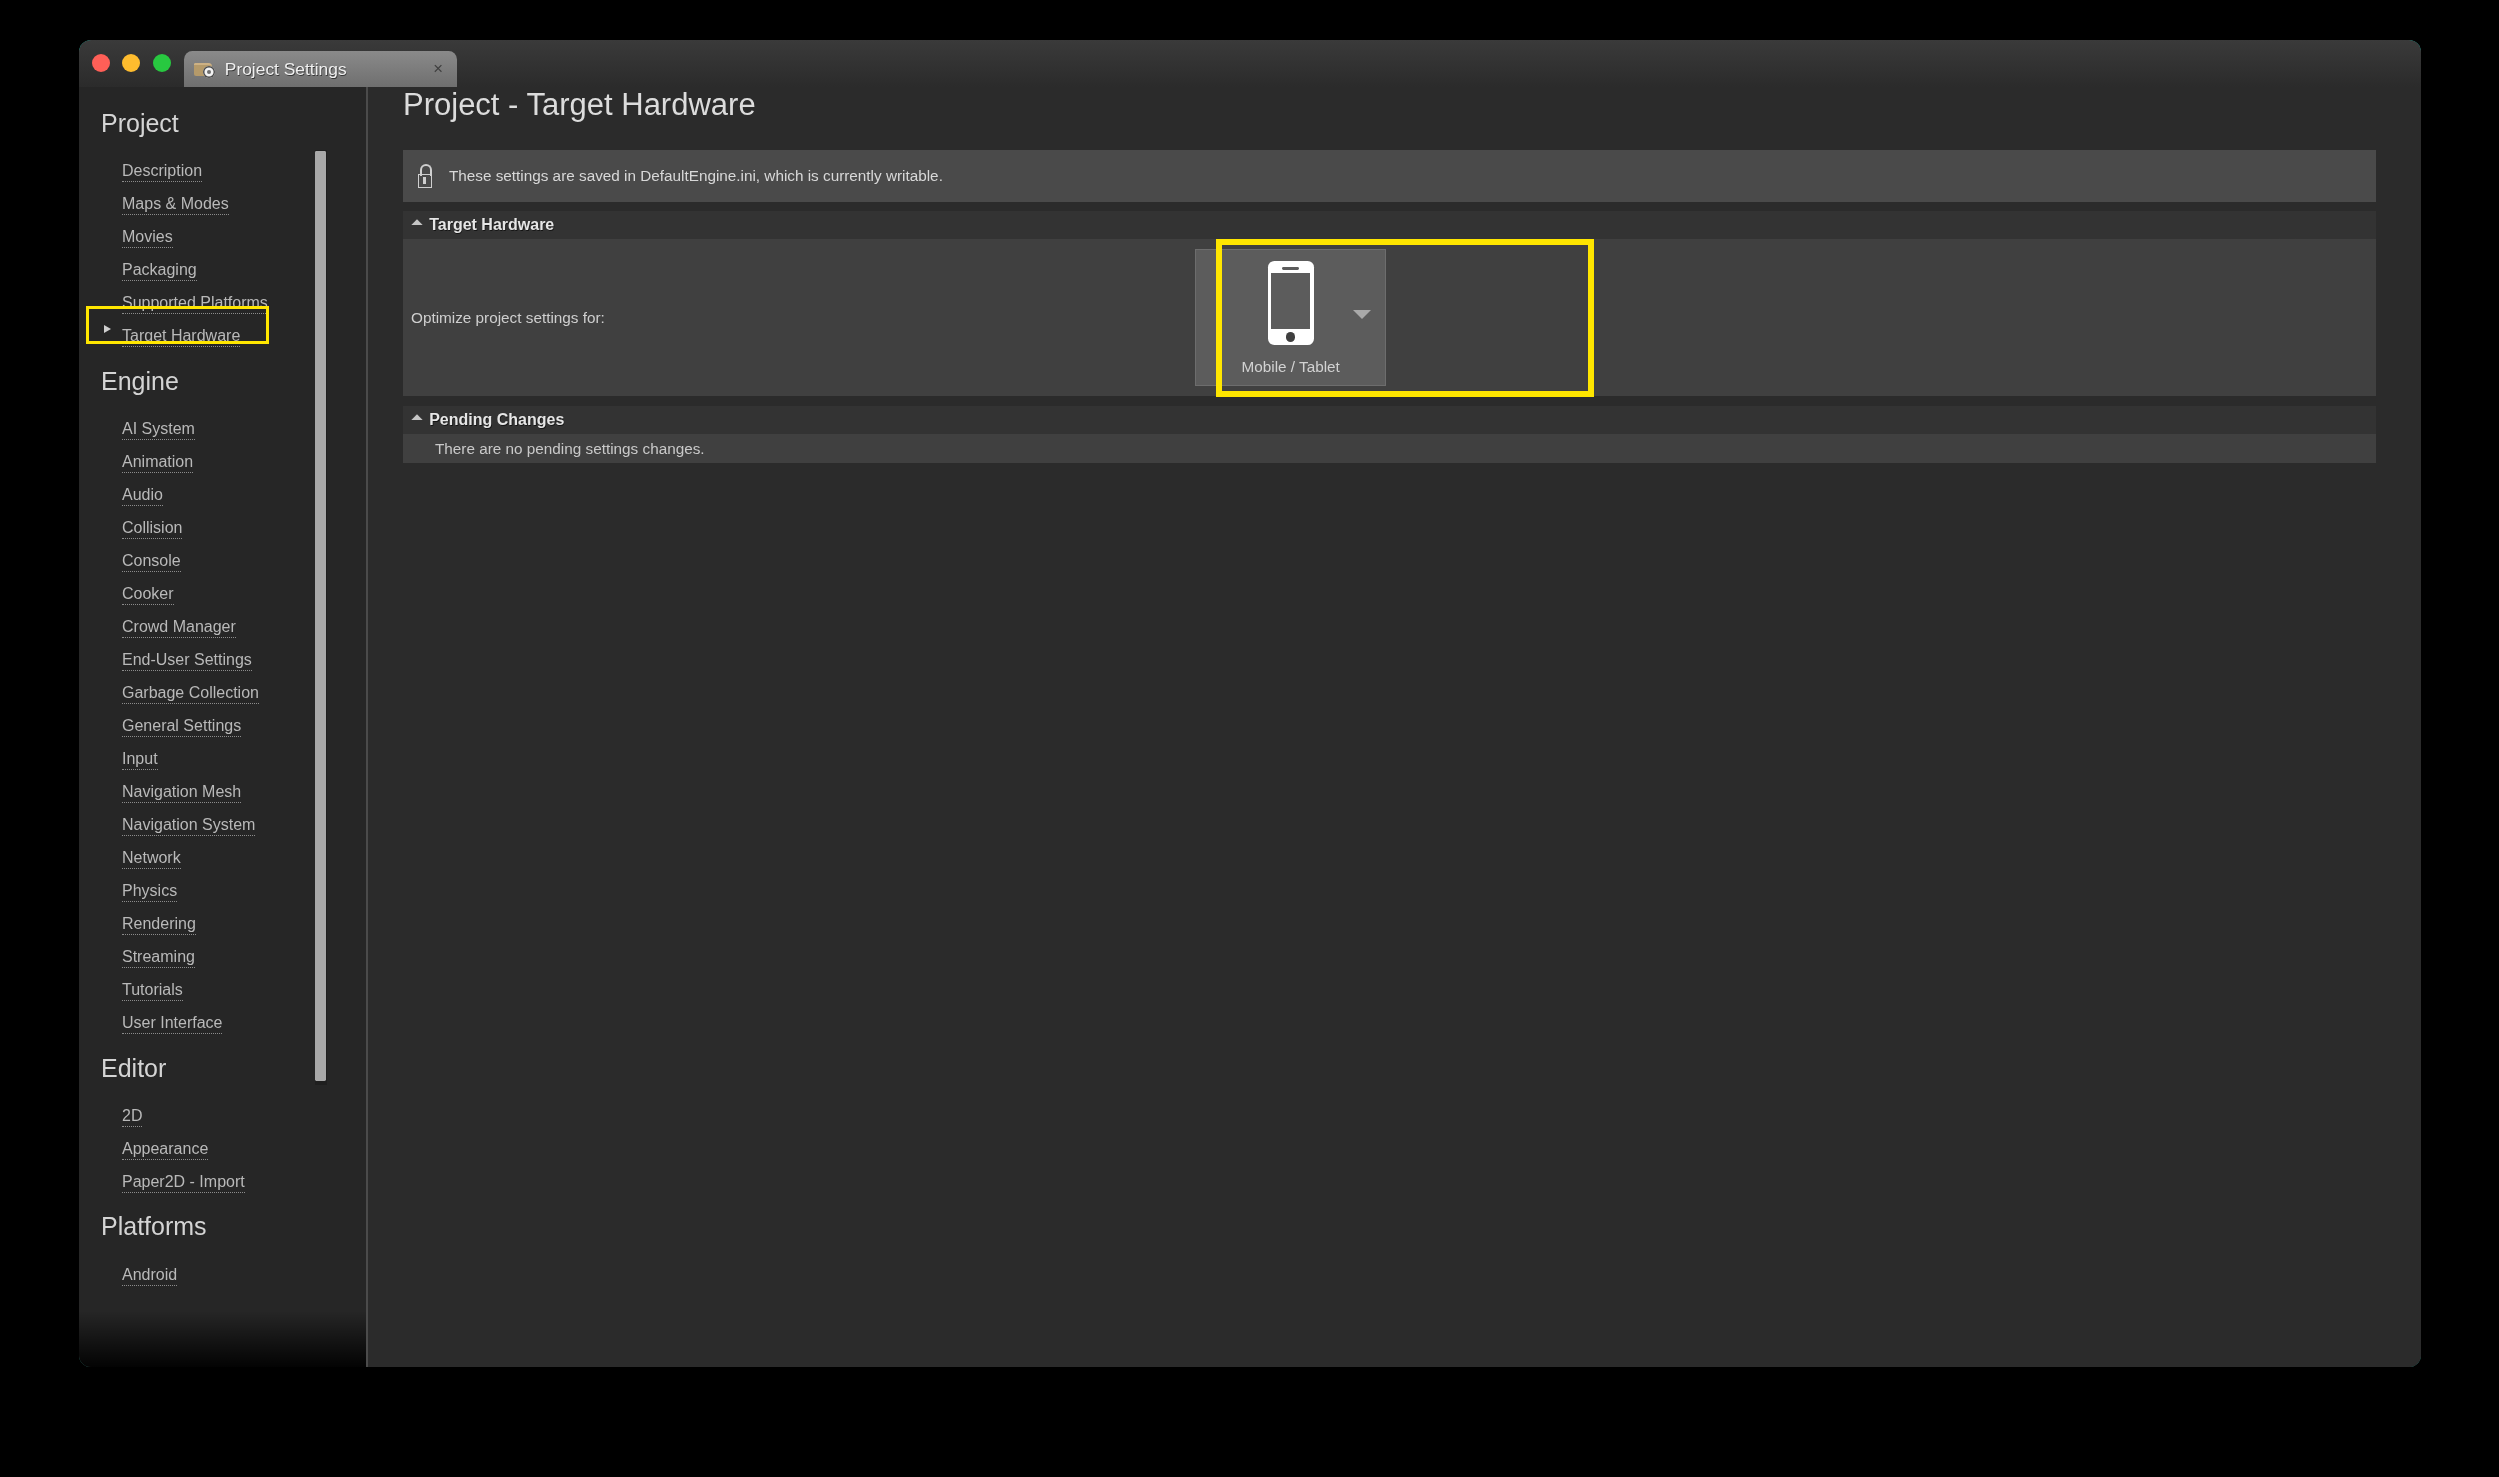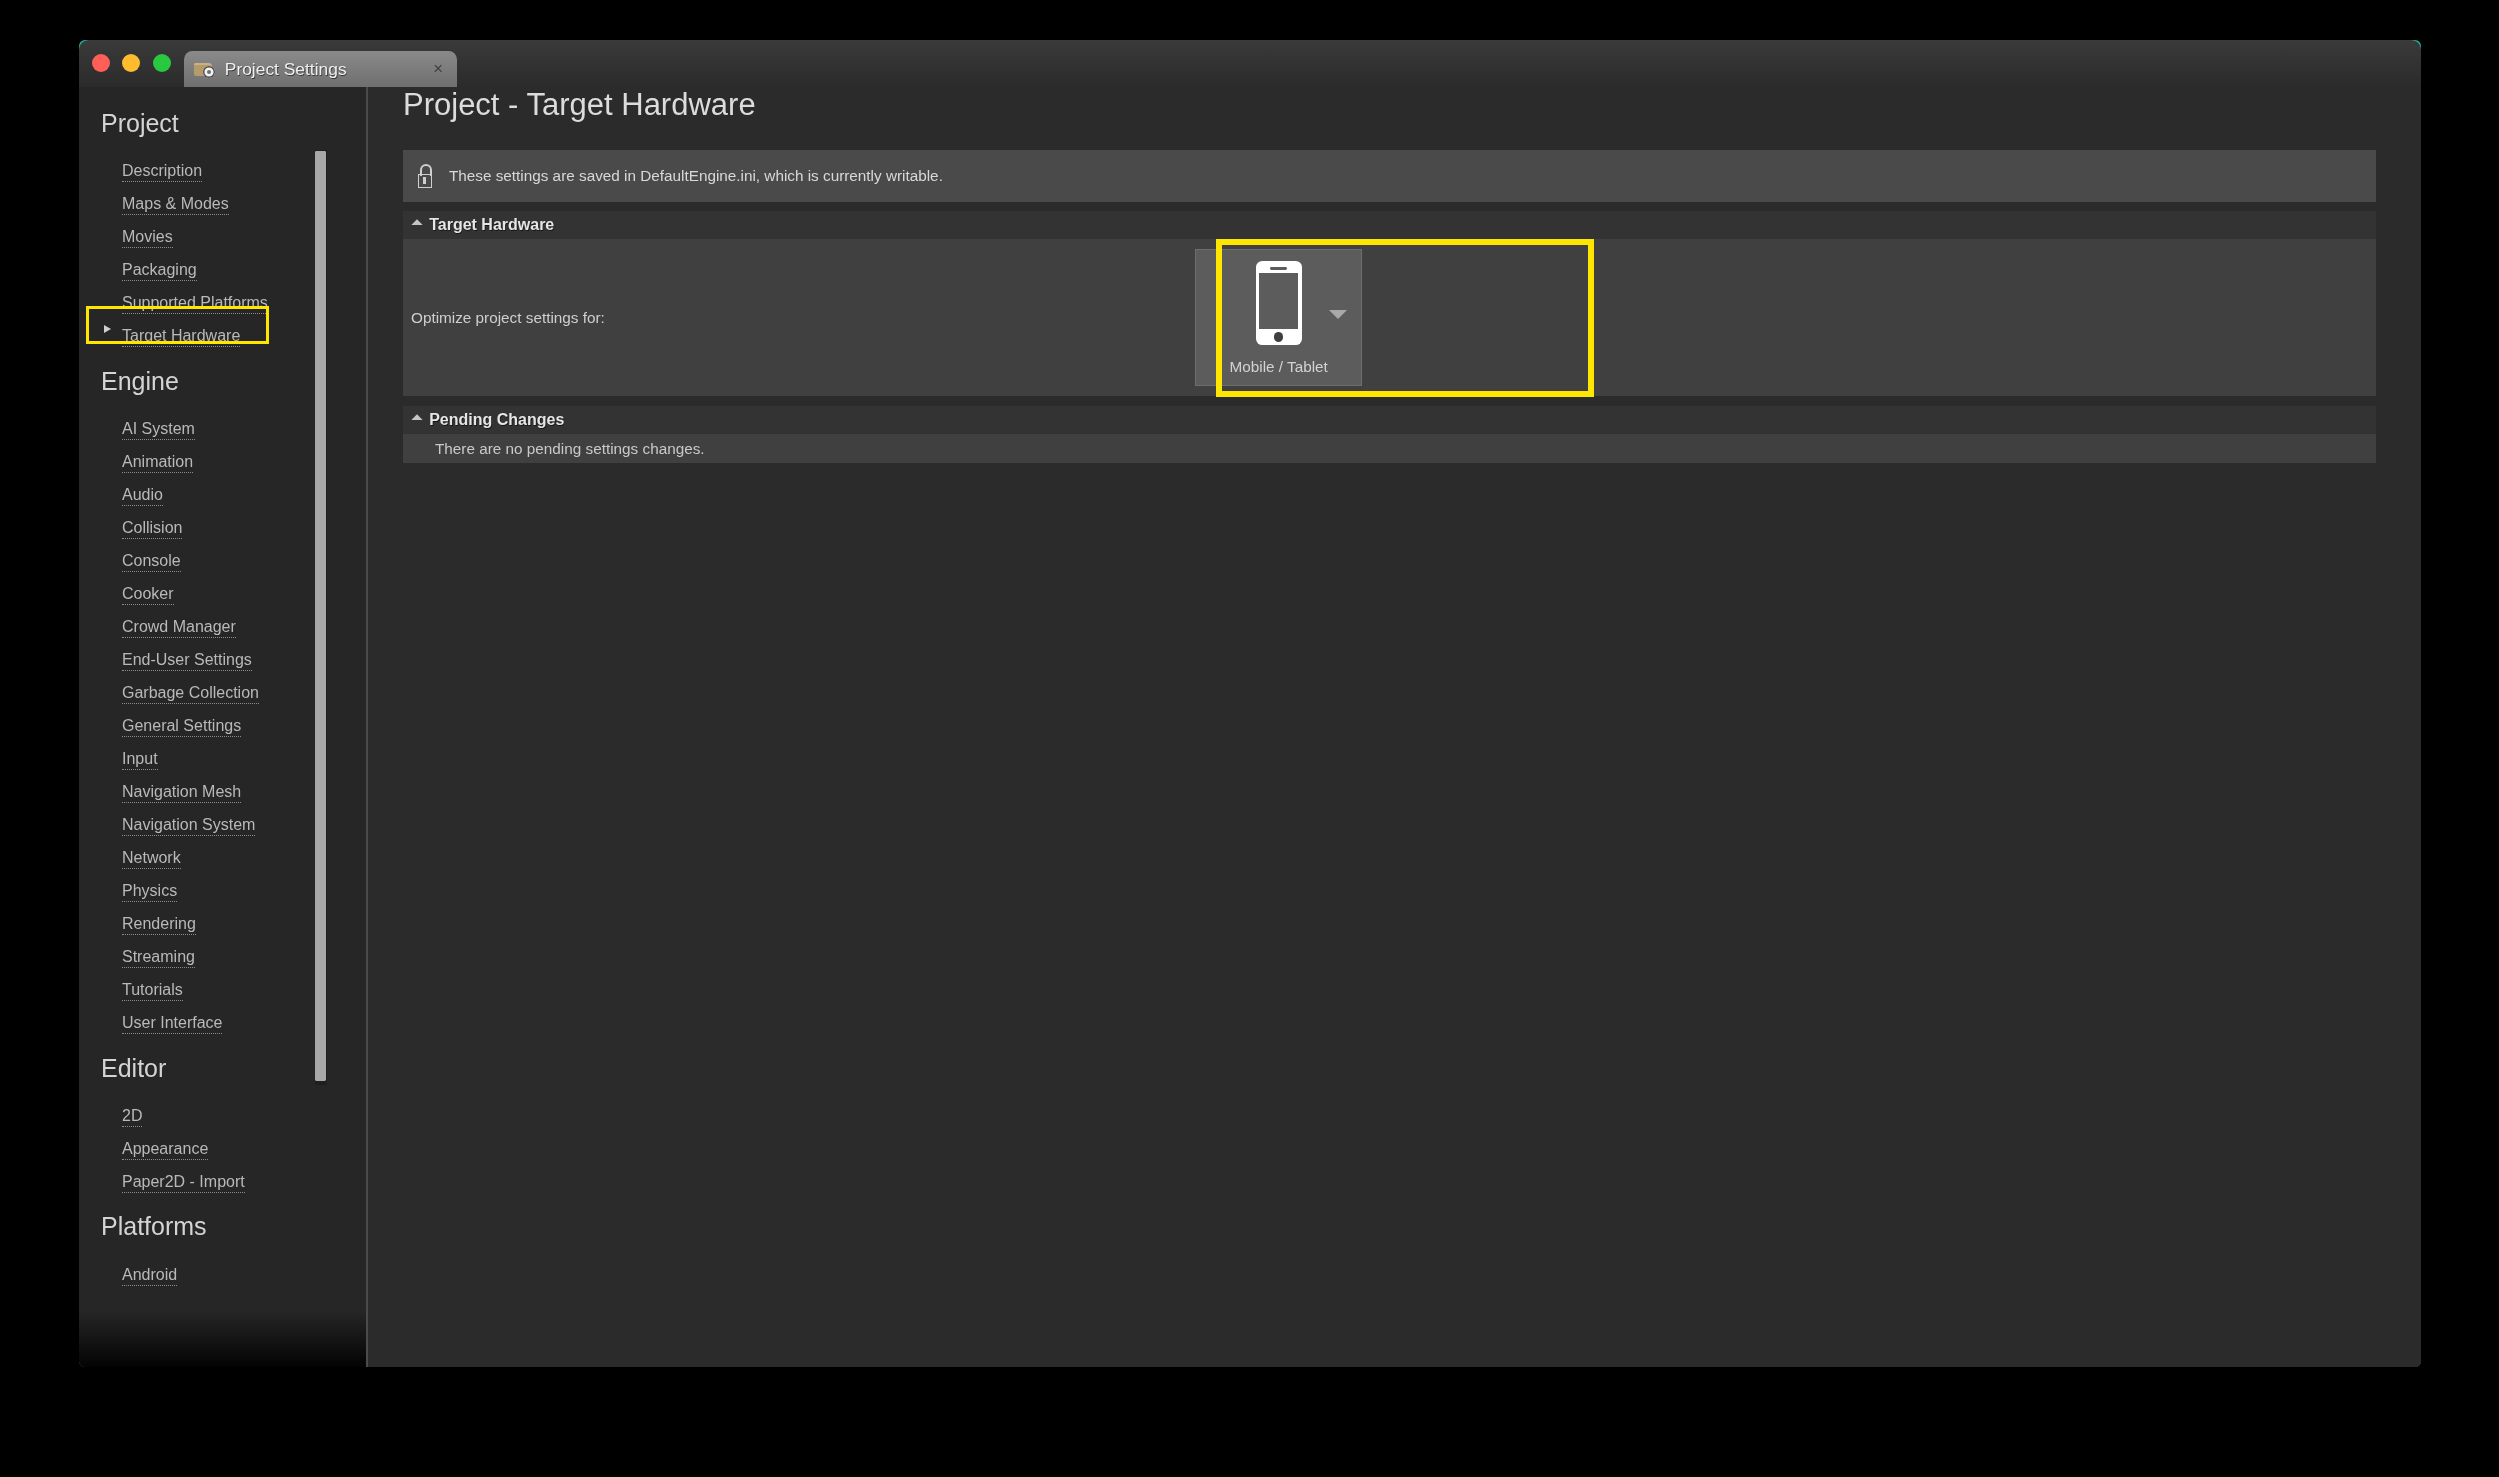--- a/index.html
+++ b/index.html
@@ -9,21 +9,21 @@
     font-family: "Liberation Sans", sans-serif;
     overflow: hidden;
   }
 
   
   #window {
     position: absolute;
     left: 79px; top: 40px;
     width: 2342px; height: 1327px;
     background: #14b8a6;
-    border-radius: 6px;
+    border-radius: 12px;
     box-shadow: 0 7px 28px rgba(0,0,0,.8);
     overflow: hidden;
   }
 
   
   #titlebar {
     position: absolute; left: 0; top: 0;
     width: 100%; height: 47px;
     background: linear-gradient(#3a3a3a, #2b2b2b);
     border-top-left-radius: 9.8px; border-top-right-radius: 9.8px;
@@ -242,21 +242,21 @@
   #hw-label { font-size: 15.3px; color: #cfcfcf; padding-left: 8px; width: 788px; }
 
   #hw-highlight {
     position: absolute; left: 813px; top: -0.7px;
     width: 378px; height: 158px;
     border: 6.3px solid #ffe600; pointer-events: none;
   }
 
   .hw-buttons { display: flex; gap: 9.8px; margin-left: 4.2px; }
   .hw-btn {
-    width: 167px; height: 137px;
+    width: 191px; height: 137px;
     background: #5c5c5c;
     border: 1.4px solid #6d6d6d;
     position: relative;
     display: flex; flex-direction: column; align-items: center; justify-content: flex-end;
     padding-bottom: 9.8px;
   }
   .hw-btn .caption { font-size: 15.3px; color: #d2d2d2; }
   .hw-btn .caret {
     position: absolute; right: 14px; top: 60px;
     width: 0; height: 0;

